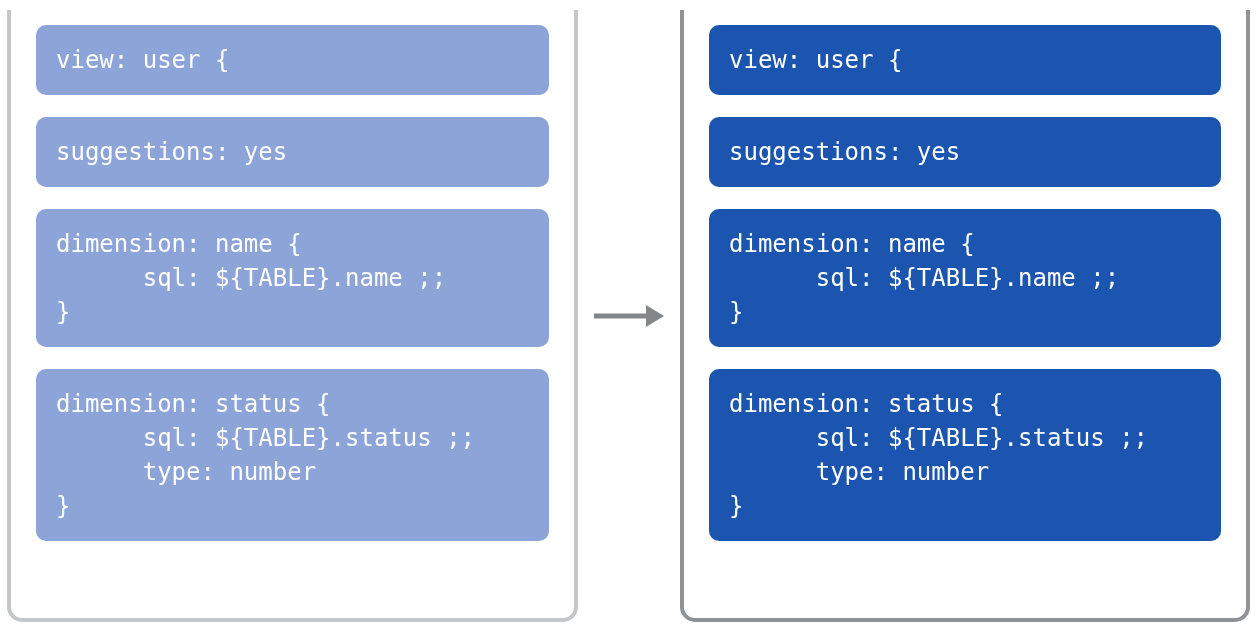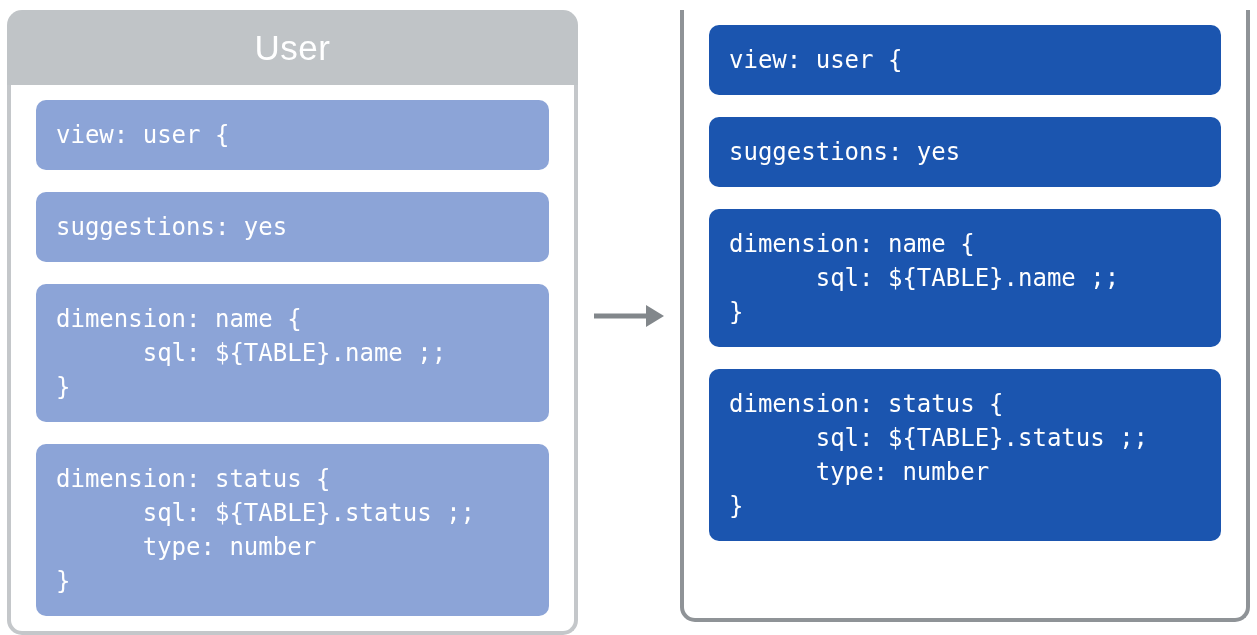--- a/index.html
+++ b/index.html
@@ -67,23 +67,20 @@
   .arrow-wrap{
     position:absolute;left:588px;top:299px;width:82px;height:34px;
   }
 </style>
 </head>
 <body>
 
 <div>
 
   <div class="panel panel-left">
-    <div class="panel-header">
-      <span class="panel-title">User</span>
-    </div>
     <div class="panel-body">
       <div class="code-block">
         <div class="code-line">view: user {</div>
       </div>
       <div class="code-block">
         <div class="code-line">suggestions: yes</div>
       </div>
       <div class="code-block">
         <div class="code-line">dimension: name {</div>
         <div class="code-line">      sql: ${TABLE}.name ;;</div>

